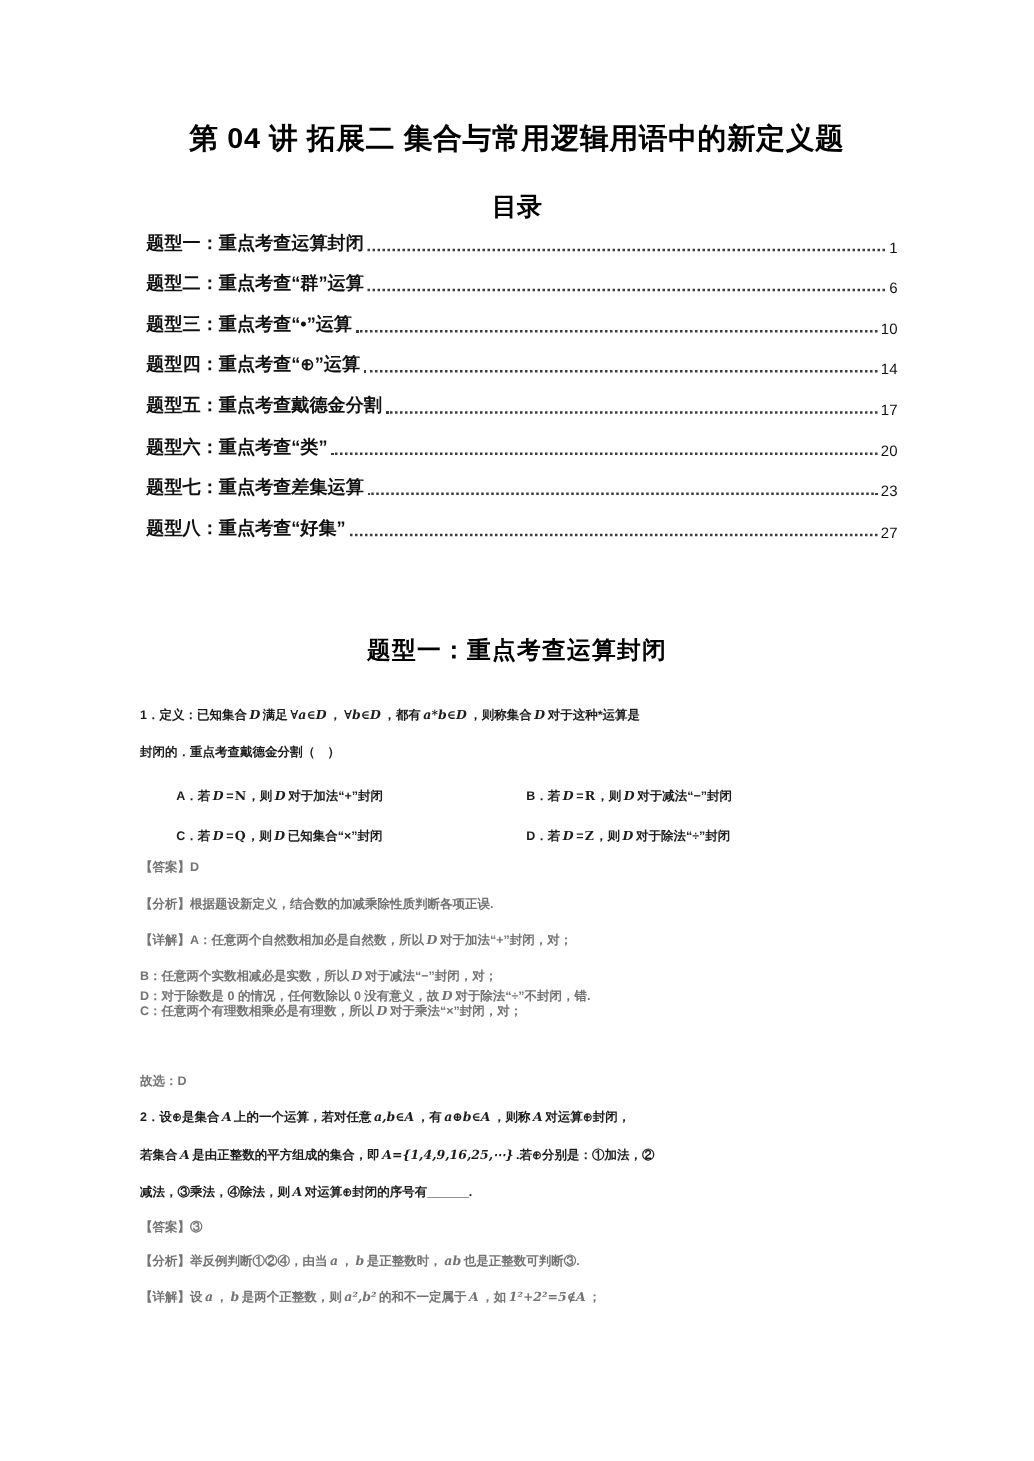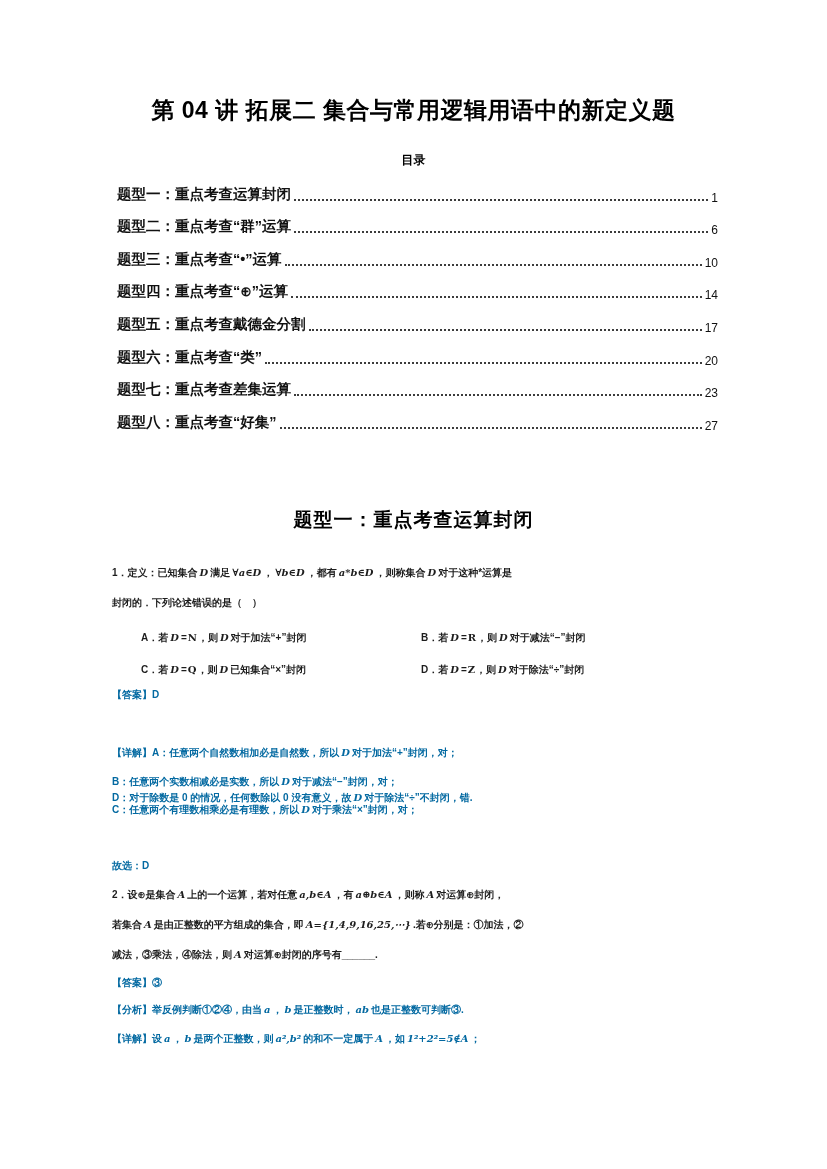--- a/index.html
+++ b/index.html
@@ -14,21 +14,21 @@
   .doc-title {
     position:absolute; left:0; right:0; top:95px;
     text-align:center;
     font-size:23px; font-weight:700; color:#000;
     letter-spacing:0.5px;
     white-space:nowrap;
   }
   .toc-title {
     position:absolute; left:0; right:0; top:152px;
     text-align:center;
-    font-size:12px; font-weight:700; color:#000;
+    font-size:20px; font-weight:700; color:#000;
   }
   .toc {
     position:absolute; left:117px; top:176px; width:601px;
   }
   .toc-row {
     display:flex; align-items:flex-end;
     height:32.6px; box-sizing:border-box; padding-bottom:5px;
     cursor:pointer;
   }
   .toc-label {
@@ -50,21 +50,21 @@
     text-align:center;
     font-size:19px; font-weight:700; color:#000;
     letter-spacing:1px;
   }
   .bl {
     position:absolute; left:112px;
     font-size:10px; font-weight:700; color:#1d1d1d;
     white-space:nowrap;
     line-height:22px;
   }
-  .red { color:#0369a1; }
+  .red { color:#737373; }
   .opt { position:absolute; white-space:nowrap; }
   .opt.c1 { left:141px; }
   .opt.c2 { left:421px; }
   .m {
     font-family:"DejaVu Serif", serif;
     font-style:italic;
     padding:0 2px;
   }
   .bb {
     font-family:"DejaVu Serif", serif;
@@ -120,28 +120,29 @@
     <div class="toc-row">
       <span class="toc-label">题型八：重点考查“好集”</span>
       <span class="toc-leader"></span>
       <span class="toc-page">27</span>
     </div>
   </div>
 
   <div class="section-heading">题型一：重点考查运算封闭</div>
 
   <div class="bl" style="top:562px;"><span>1．定义：已知集合</span><span class="m">D</span><span>满足</span><span class="m">∀a∈D</span><span>，</span><span class="m">∀b∈D</span><span>，都有</span><span class="m">a*b∈D</span><span>，则称集合</span><span class="m">D</span><span>对于这种*运算是</span></div>
-  <div class="bl" style="top:592px;"><span>封闭的．下列论述错误的是（　）</span></div>
+  <div class="bl" style="top:592px;"><span>封闭的．重点考查戴德金分割（　）</span></div>
 
   <div class="bl opt c1" style="top:627px;"><span>A．若</span><span class="m">D</span><span>=</span><span class="bb">N</span><span>，则</span><span class="m">D</span><span>对于加法“+”封闭</span></div>
   <div class="bl opt c2" style="top:627px;"><span>B．若</span><span class="m">D</span><span>=</span><span class="bb">R</span><span>，则</span><span class="m">D</span><span>对于减法“−”封闭</span></div>
   <div class="bl opt c1" style="top:659px;"><span>C．若</span><span class="m">D</span><span>=</span><span class="bb">Q</span><span>，则</span><span class="m">D</span><span>已知集合“×”封闭</span></div>
   <div class="bl opt c2" style="top:659px;"><span>D．若</span><span class="m">D</span><span>=</span><span class="bb">Z</span><span>，则</span><span class="m">D</span><span>对于除法“÷”封闭</span></div>
 
   <div class="bl red" style="top:684px;"><span>【答案】D</span></div>
+  <div class="bl red" style="top:713px;"><span>【分析】根据题设新定义，结合数的加减乘除性质判断各项正误.</span></div>
   <div class="bl red" style="top:742px;"><span>【详解】A：任意两个自然数相加必是自然数，所以</span><span class="m">D</span><span>对于加法“+”封闭，对；</span></div>
   <div class="bl red" style="top:799px;"><span>C：任意两个有理数相乘必是有理数，所以</span><span class="m">D</span><span>对于乘法“×”封闭，对；</span></div>
   <div class="bl red" style="top:771px;"><span>B：任意两个实数相减必是实数，所以</span><span class="m">D</span><span>对于减法“−”封闭，对；</span></div>
   <div class="bl red" style="top:787px;"><span>D：对于除数是 0 的情况，任何数除以 0 没有意义，故</span><span class="m">D</span><span>对于除法“÷”不封闭，错.</span></div>
   <div class="bl red" style="top:855px;"><span>故选：D</span></div>
 
   <div class="bl" style="top:884px;"><span>2．设⊕是集合</span><span class="m">A</span><span>上的一个运算，若对任意</span><span class="m">a,b∈A</span><span>，有</span><span class="m">a⊕b∈A</span><span>，则称</span><span class="m">A</span><span>对运算⊕封闭，</span></div>
   <div class="bl" style="top:914px;"><span>若集合</span><span class="m">A</span><span>是由正整数的平方组成的集合，即</span><span class="m">A={1,4,9,16,25,⋯}</span><span>.若⊕分别是：①加法，②</span></div>
   <div class="bl" style="top:944px;"><span>减法，③乘法，④除法，则</span><span class="m">A</span><span>对运算⊕封闭的序号有______.</span></div>
 

